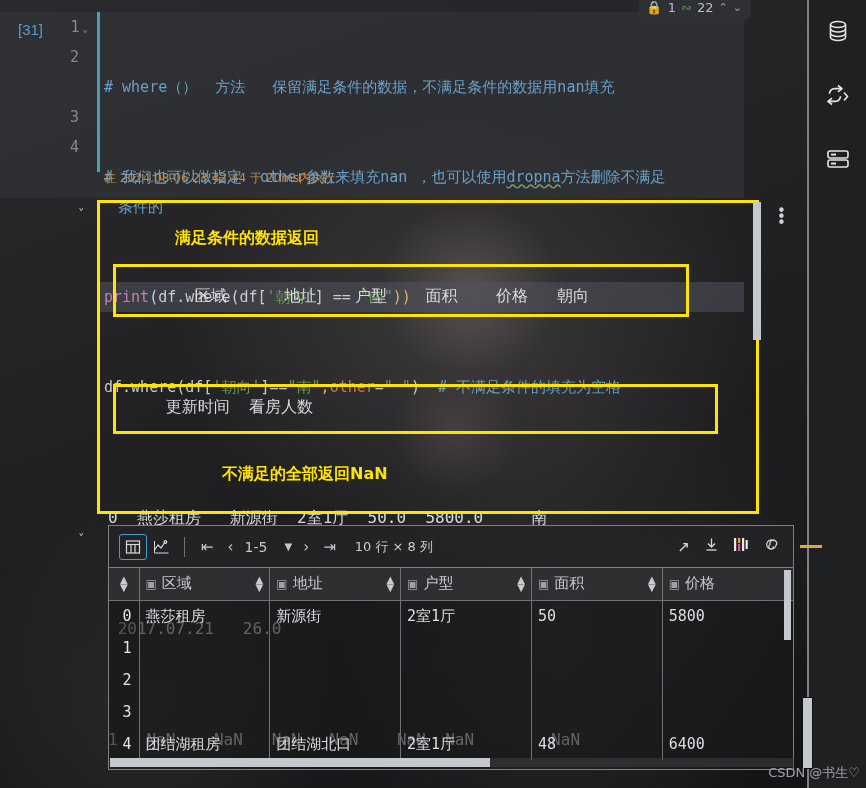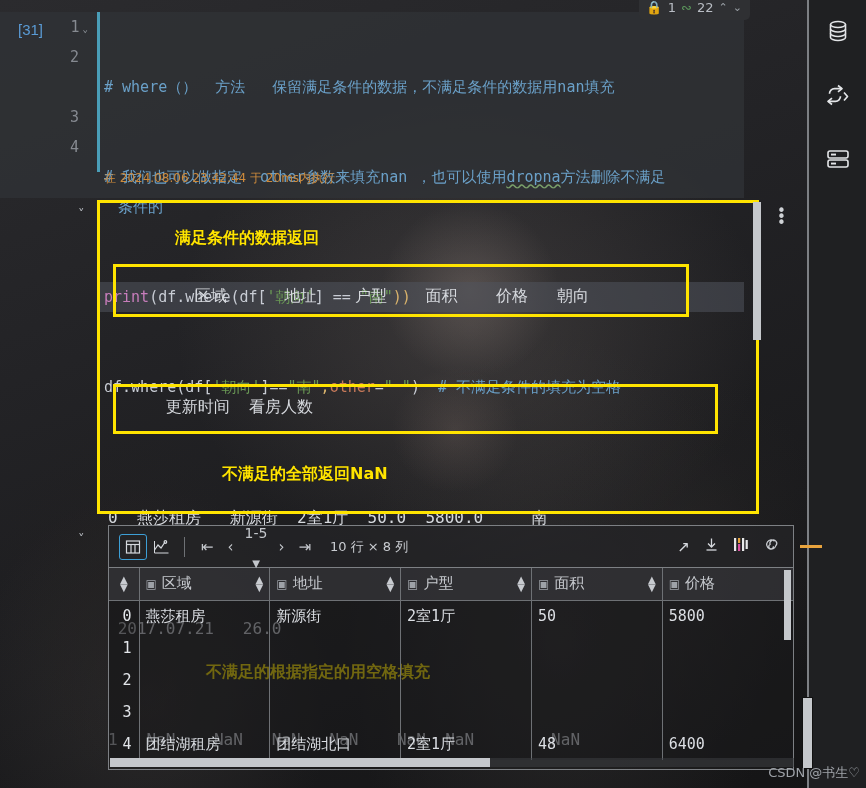--- a/index.html
+++ b/index.html
@@ -149,21 +149,21 @@
   .tb-btn {
     width: 28px; height: 26px;
     display: flex; align-items: center; justify-content: center;
     color: #d6d9de; font-size: 15px; cursor: default;
   }
   .tb-btn.active { border: 1px solid #3d9fd6; border-radius: 3px; }
   .tb-sep { width: 1px; height: 20px; background: #6e7175; margin: 0 9px; }
   .tb-nav { color: #c3c6cb; font-size: 15px; padding: 0 7px; }
   .tb-page {
     color: #c3c6cb; font-size: 14px; padding: 0 4px;
-    display: flex; align-items: center; gap: 17px; flex-direction: column;
+    display: flex; align-items: center; gap: 17px;
   }
   .tb-count { color: #c9ccd1; font-size: 13px; margin-left: 12px; }
   .tb-right { margin-left: auto; display: flex; align-items: center; gap: 14px; padding-right: 4px; }
 
   .df-table { width: 100%; border-collapse: collapse; table-layout: fixed; }
   .df-table th {
     height: 32px; border-right: 1px solid #6e7175; border-bottom: 1px solid #6e7175;
     background: rgba(55,56,60,0.65);
     color: #c6c9ce; font-weight: normal; font-size: 15px;
     padding: 0 6px; text-align: left; vertical-align: middle;
@@ -288,21 +288,20 @@
       
       
     </div>
 
     <div class="yellow-outer"></div>
     <div class="yellow-row" style="left:113px; top:264px; width:576px; height:53px;"></div>
     <div class="yellow-row" style="left:113px; top:384px; width:605px; height:50px;"></div>
 
     <div class="anno" style="left:175px; top:228px;">满足条件的数据返回</div>
     <div class="anno" style="left:222px; top:455px;margin-top:9px;">不满足的全部返回NaN</div>
-    <div class="anno" style="left:206px; top:662px;">不满足的根据指定的用空格填充</div>
 
     <div class="out-scroll"></div>
     <div class="out-kebab">
         <span>•</span>
         <span>•</span>
         <span>•</span>
       </div>
 
     <div class="df">
       <div class="df-toolbar">

